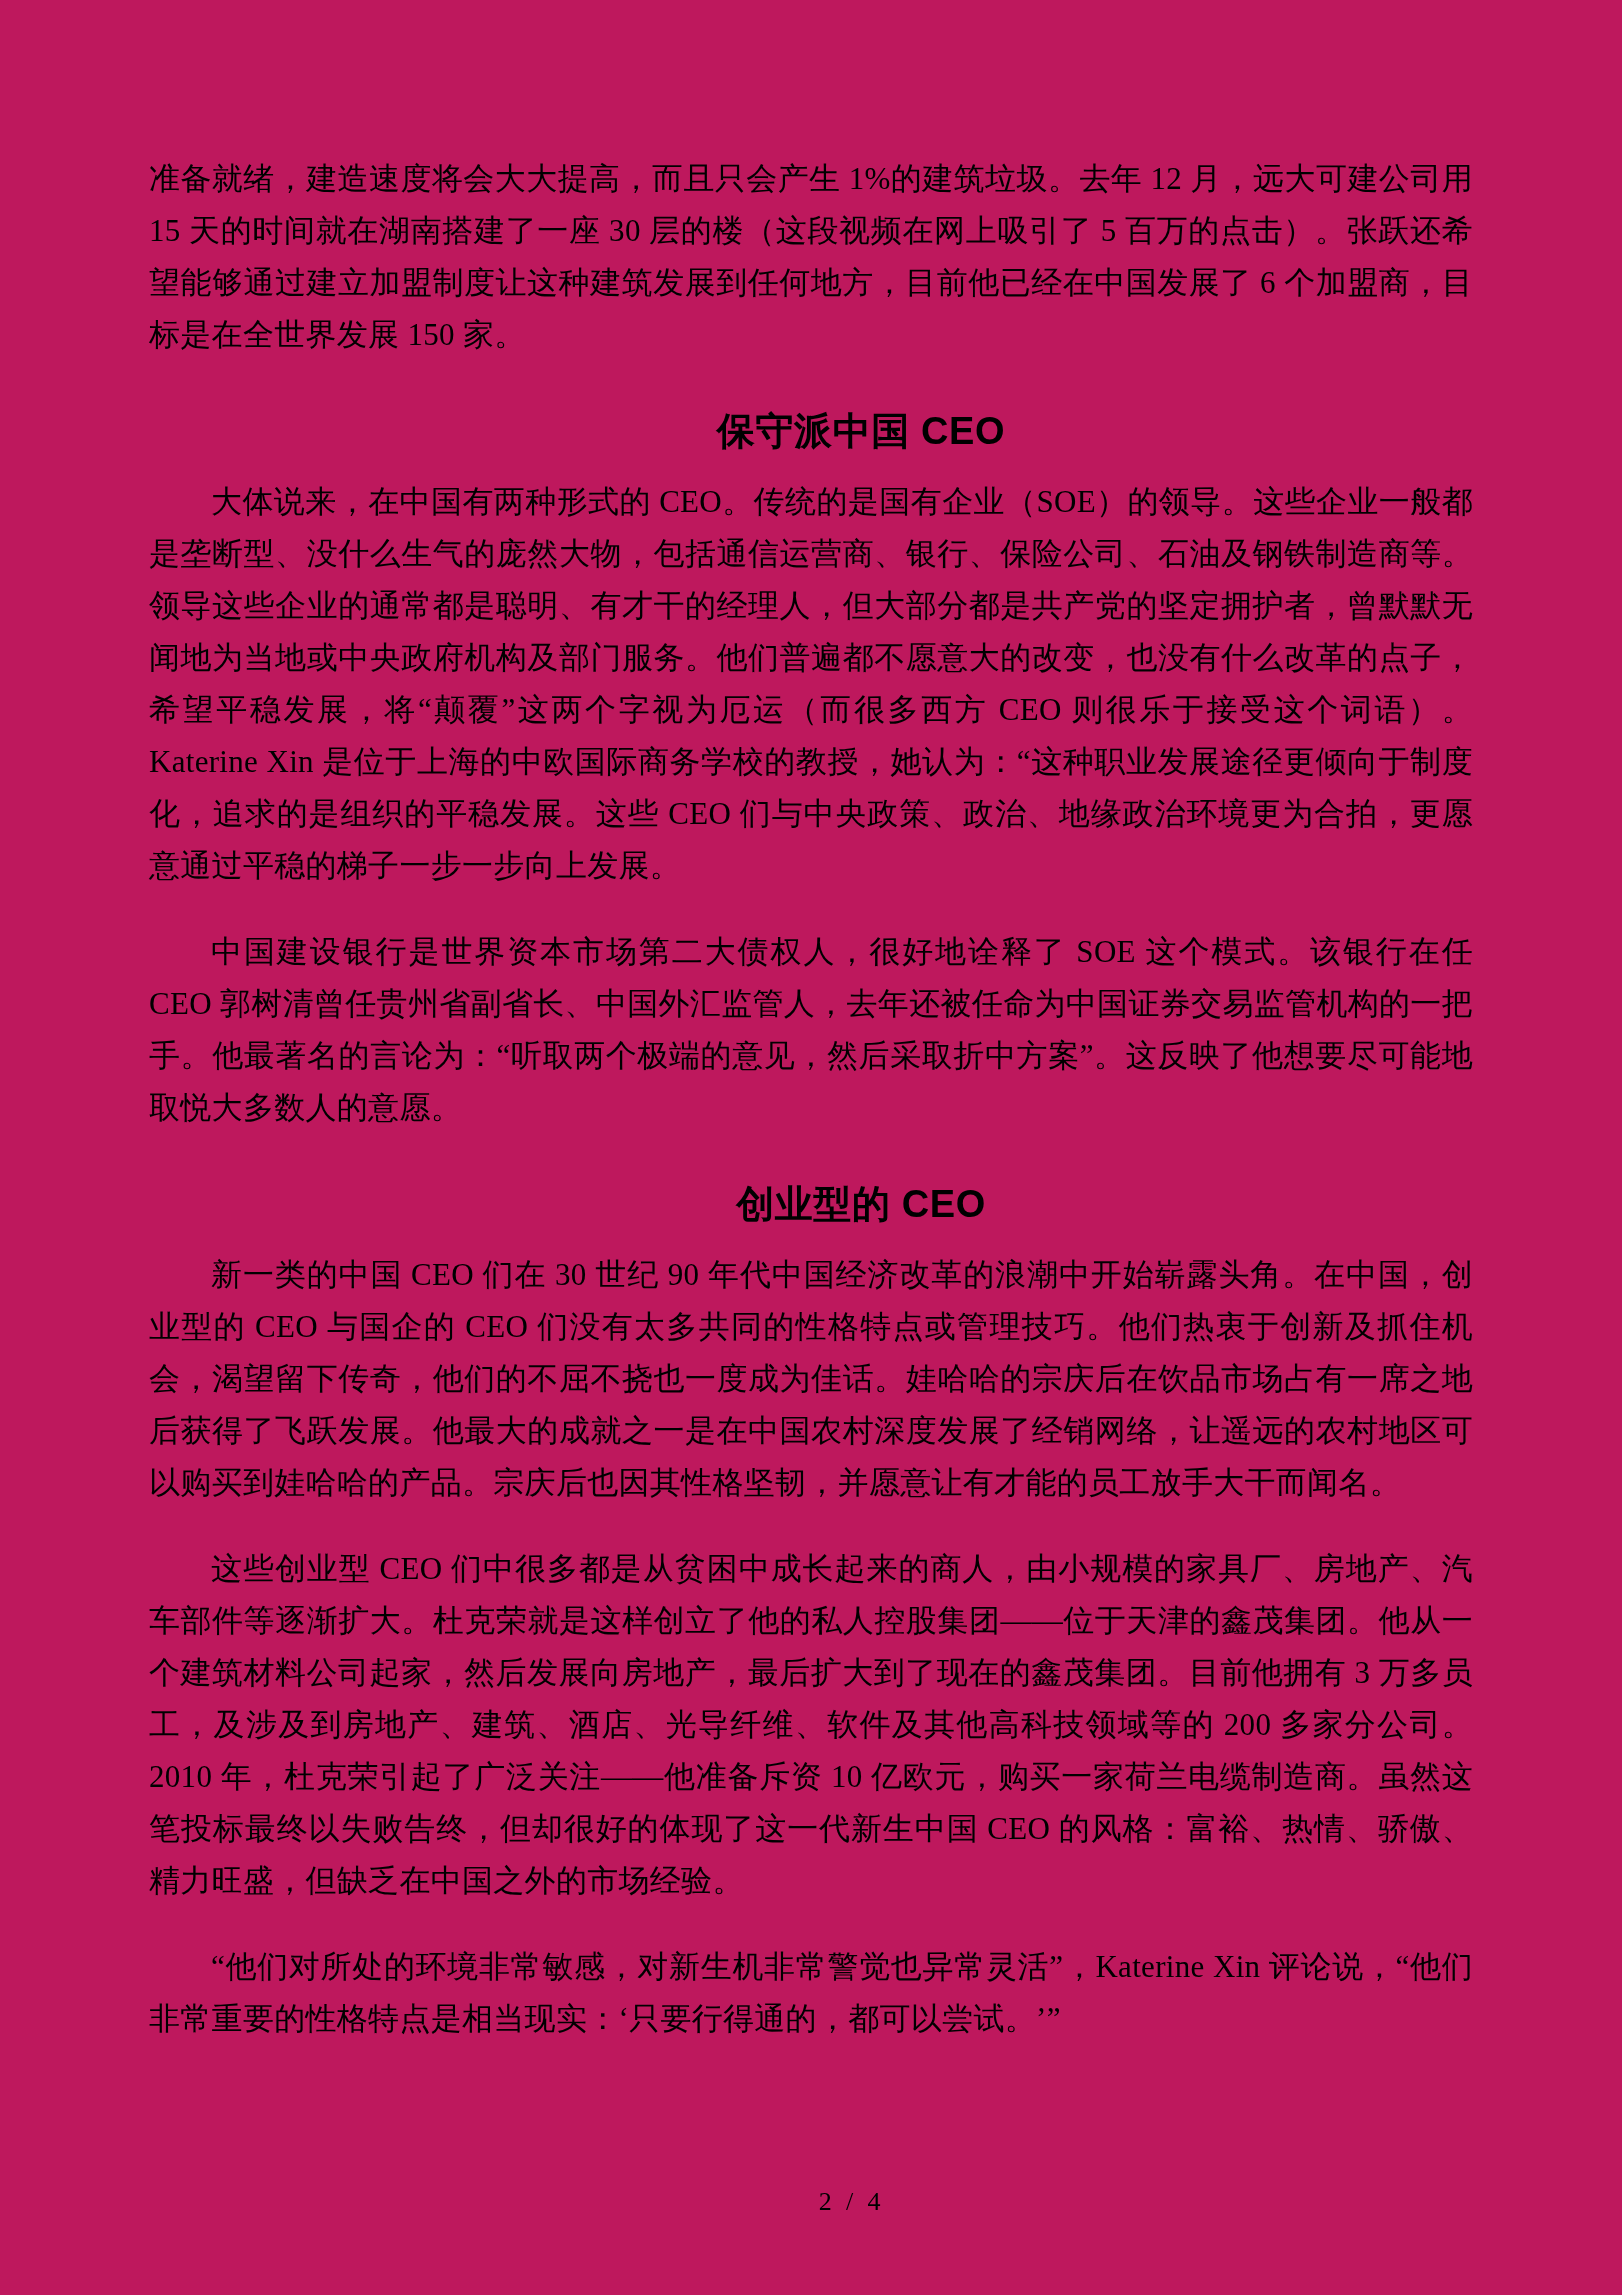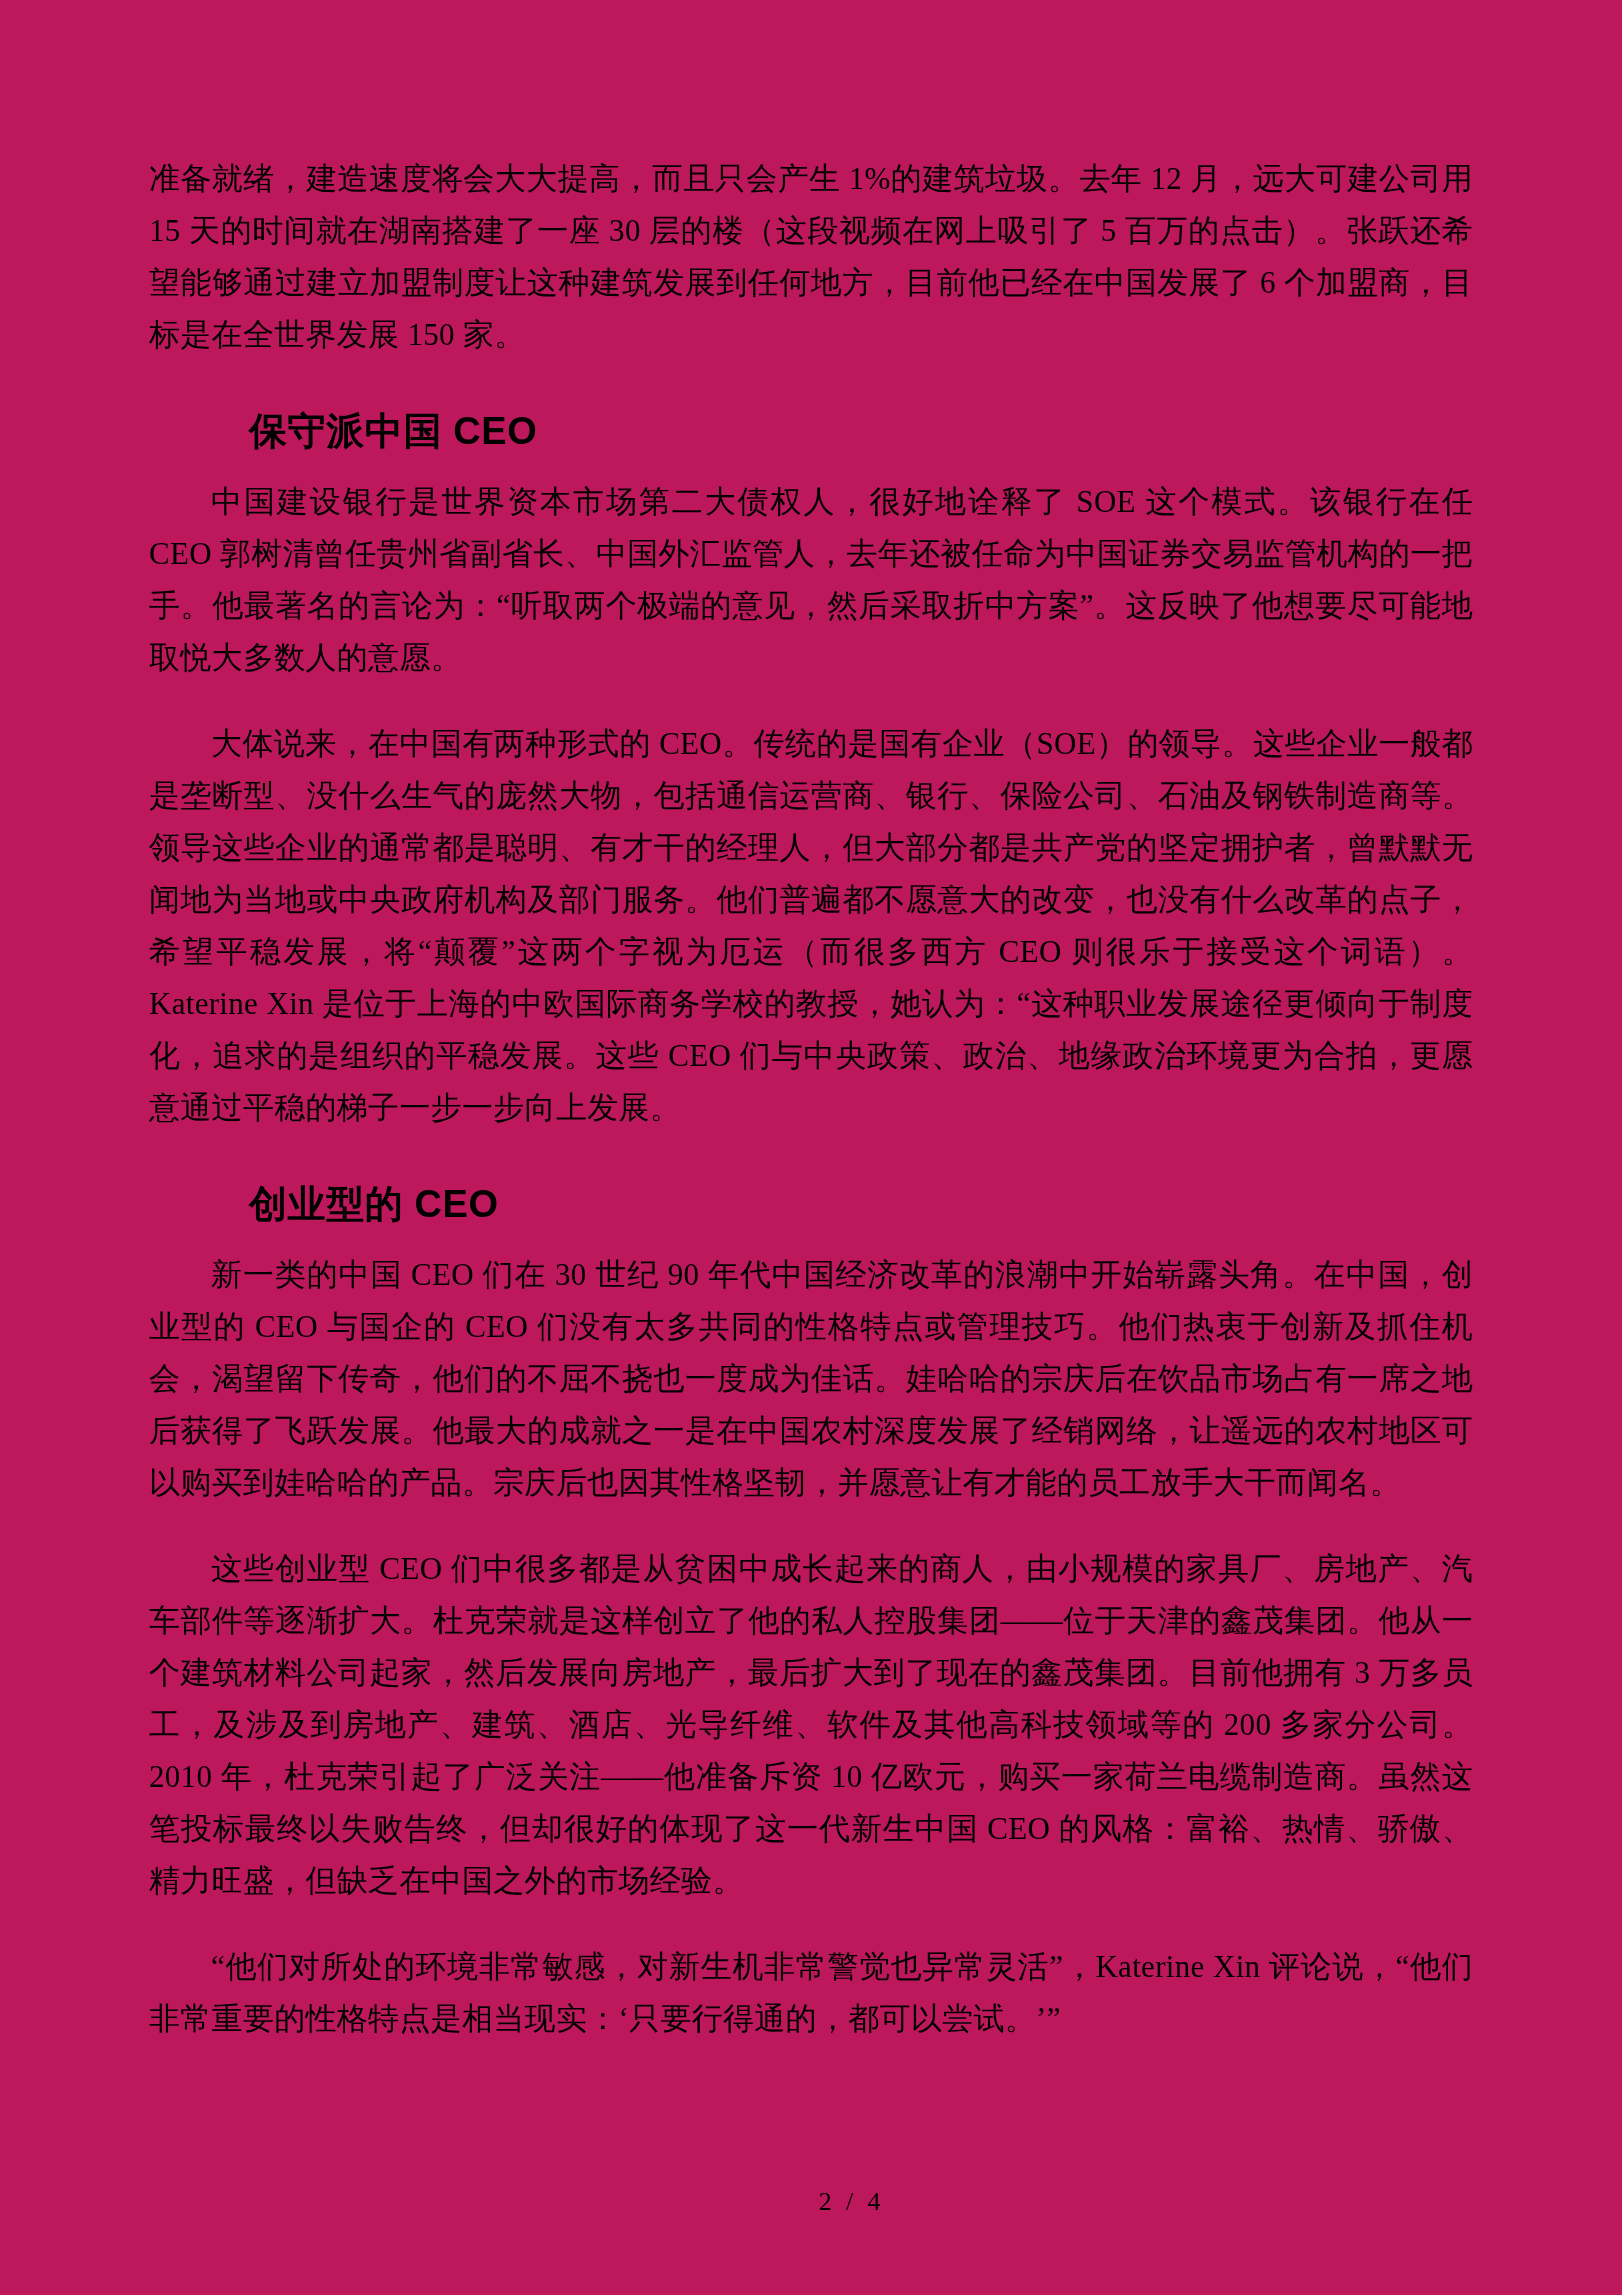--- a/index.html
+++ b/index.html
@@ -35,20 +35,21 @@
   .para.no-indent {
     text-indent: 0;
   }
   .heading {
     margin: 42px 0 17px 100px;
     font-family: "Liberation Sans", "DejaVu Sans", sans-serif;
     font-weight: bold;
     font-size: 38px;
     line-height: 56px;
     letter-spacing: 0.6px;
+    text-align: center;
   }
   .footer {
     position: absolute;
     top: 2186px;
     left: 0;
     width: 100%;
     text-align: center;
     font-size: 26px;
     line-height: 31px;
     letter-spacing: 3.9px;
@@ -58,23 +59,23 @@
 </head>
 <body>
 
 <div class="page">
   <div class="content">
 
     <p class="para no-indent">准备就绪，建造速度将会大大提高，而且只会产生 1%的建筑垃圾。去年 12 月，远大可建公司用 15 天的时间就在湖南搭建了一座 30 层的楼（这段视频在网上吸引了 5 百万的点击）。张跃还希望能够通过建立加盟制度让这种建筑发展到任何地方，目前他已经在中国发展了 6 个加盟商，目标是在全世界发展 150 家。</p>
 
     <h2 class="heading">保守派中国 CEO</h2>
 
+    <p class="para">大体说来，在中国有两种形式的 CEO。传统的是国有企业（SOE）的领导。这些企业一般都是垄断型、没什么生气的庞然大物，包括通信运营商、银行、保险公司、石油及钢铁制造商等。领导这些企业的通常都是聪明、有才干的经理人，但大部分都是共产党的坚定拥护者，曾默默无闻地为当地或中央政府机构及部门服务。他们普遍都不愿意大的改变，也没有什么改革的点子，希望平稳发展，将“颠覆”这两个字视为厄运（而很多西方 CEO 则很乐于接受这个词语）。Katerine Xin 是位于上海的中欧国际商务学校的教授，她认为：“这种职业发展途径更倾向于制度化，追求的是组织的平稳发展。这些 CEO 们与中央政策、政治、地缘政治环境更为合拍，更愿意通过平稳的梯子一步一步向上发展。</p>
+
     <p class="para">中国建设银行是世界资本市场第二大债权人，很好地诠释了 SOE 这个模式。该银行在任 CEO 郭树清曾任贵州省副省长、中国外汇监管人，去年还被任命为中国证券交易监管机构的一把手。他最著名的言论为：“听取两个极端的意见，然后采取折中方案”。这反映了他想要尽可能地取悦大多数人的意愿。</p>
-
-    <p class="para">大体说来，在中国有两种形式的 CEO。传统的是国有企业（SOE）的领导。这些企业一般都是垄断型、没什么生气的庞然大物，包括通信运营商、银行、保险公司、石油及钢铁制造商等。领导这些企业的通常都是聪明、有才干的经理人，但大部分都是共产党的坚定拥护者，曾默默无闻地为当地或中央政府机构及部门服务。他们普遍都不愿意大的改变，也没有什么改革的点子，希望平稳发展，将“颠覆”这两个字视为厄运（而很多西方 CEO 则很乐于接受这个词语）。Katerine Xin 是位于上海的中欧国际商务学校的教授，她认为：“这种职业发展途径更倾向于制度化，追求的是组织的平稳发展。这些 CEO 们与中央政策、政治、地缘政治环境更为合拍，更愿意通过平稳的梯子一步一步向上发展。</p>
 
     <h2 class="heading">创业型的 CEO</h2>
 
     <p class="para">新一类的中国 CEO 们在 30 世纪 90 年代中国经济改革的浪潮中开始崭露头角。在中国，创业型的 CEO 与国企的 CEO 们没有太多共同的性格特点或管理技巧。他们热衷于创新及抓住机会，渴望留下传奇，他们的不屈不挠也一度成为佳话。娃哈哈的宗庆后在饮品市场占有一席之地后获得了飞跃发展。他最大的成就之一是在中国农村深度发展了经销网络，让遥远的农村地区可以购买到娃哈哈的产品。宗庆后也因其性格坚韧，并愿意让有才能的员工放手大干而闻名。</p>
 
     <p class="para">这些创业型 CEO 们中很多都是从贫困中成长起来的商人，由小规模的家具厂、房地产、汽车部件等逐渐扩大。杜克荣就是这样创立了他的私人控股集团——位于天津的鑫茂集团。他从一个建筑材料公司起家，然后发展向房地产，最后扩大到了现在的鑫茂集团。目前他拥有 3 万多员工，及涉及到房地产、建筑、酒店、光导纤维、软件及其他高科技领域等的 200 多家分公司。2010 年，杜克荣引起了广泛关注——他准备斥资 10 亿欧元，购买一家荷兰电缆制造商。虽然这笔投标最终以失败告终，但却很好的体现了这一代新生中国 CEO 的风格：富裕、热情、骄傲、精力旺盛，但缺乏在中国之外的市场经验。</p>
 
     <p class="para">“他们对所处的环境非常敏感，对新生机非常警觉也异常灵活”，Katerine Xin 评论说，“他们非常重要的性格特点是相当现实：‘只要行得通的，都可以尝试。’”</p>
 
   </div>

